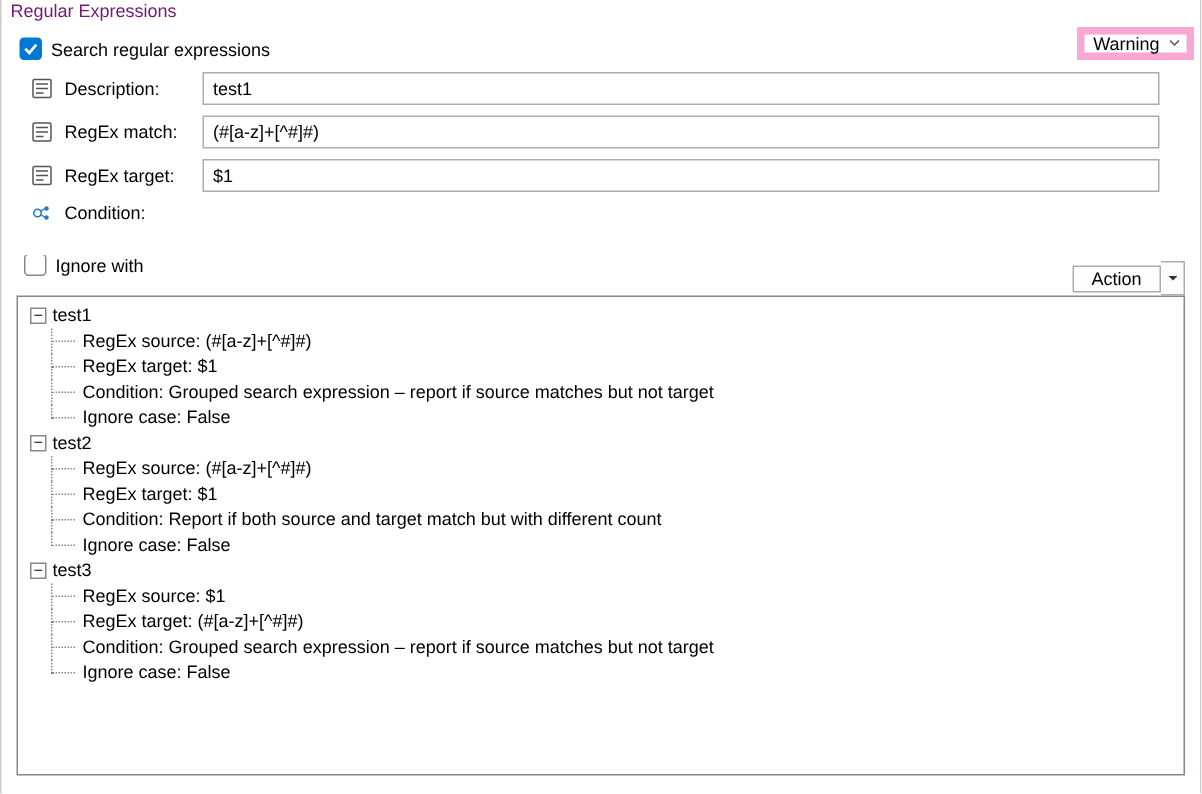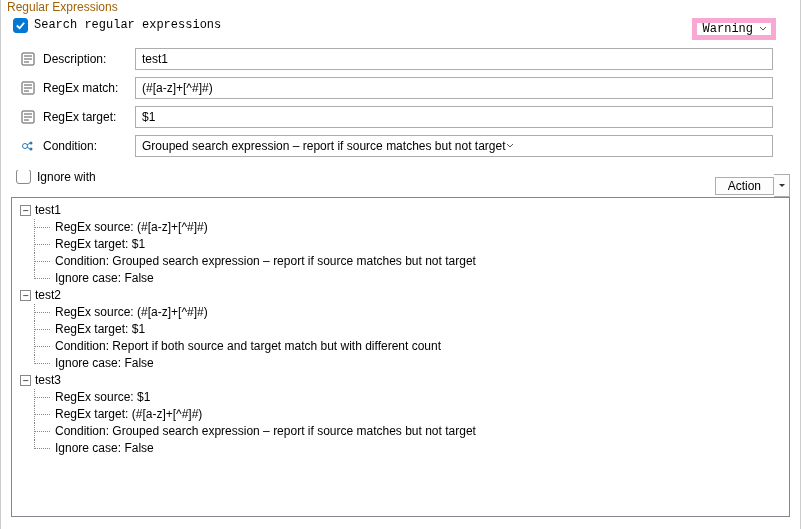--- a/index.html
+++ b/index.html
@@ -18,27 +18,26 @@
     border-top: none;
     border-bottom: none;
     width: 801px;
     height: 529px;
     position: relative;
     padding: 0;
   }
   .panel-title {
     padding: 0 6px 2px 6px;
     font-size: 12px;
-    color: #a16207;
+    color: #701a75;
   }
   .header-row {
     display: flex;
-    align-items: flex-start;
-    padding: 2px 24px 4px 12px;
-    font-family: Liberation Mono, monospace;
+    align-items: flex-end;
+    padding: 2px 4px 4px 12px;
   }
   .checkbox {
     width: 15px; height: 15px;
     border: 1px solid #0078d4;
     border-radius: 3px;
     background: #0078d4;
     display: inline-flex;
     align-items: center;
     justify-content: center;
     margin-right: 6px;
@@ -303,30 +302,20 @@
       <span class="icon-cell">
         <svg viewBox="0 0 14 14">
             <circle cx="4" cy="7" r="2.5" fill="none" stroke="#2a7ab8"></circle>
             <circle cx="10" cy="4" r="1.5" fill="#2a7ab8"></circle>
             <circle cx="10" cy="10" r="1.5" fill="#2a7ab8"></circle>
             <line x1="6" y1="6" x2="9" y2="4" stroke="#2a7ab8"></line>
             <line x1="6" y1="8" x2="9" y2="10" stroke="#2a7ab8"></line>
           </svg>
       </span>
       <span class="label-cell">Condition:</span>
-      <span class="input-cell">
-        <div class="wide-select">
-          <span>Grouped search expression – report if source matches but not target</span>
-          <span class="chev">
-            <svg viewBox="0 0 8 8">
-                <path d="M1 2 L4 5 L7 2" stroke="#555" stroke-width="1" fill="none"></path>
-              </svg>
-          </span>
-        </div>
-      </span>
     </div>
 
   </div>
 
   <div class="clip-strip">
     <div class="inner">
       <span class="checkbox unchecked"></span>
       <span>Ignore with</span>
     </div>
   </div>

